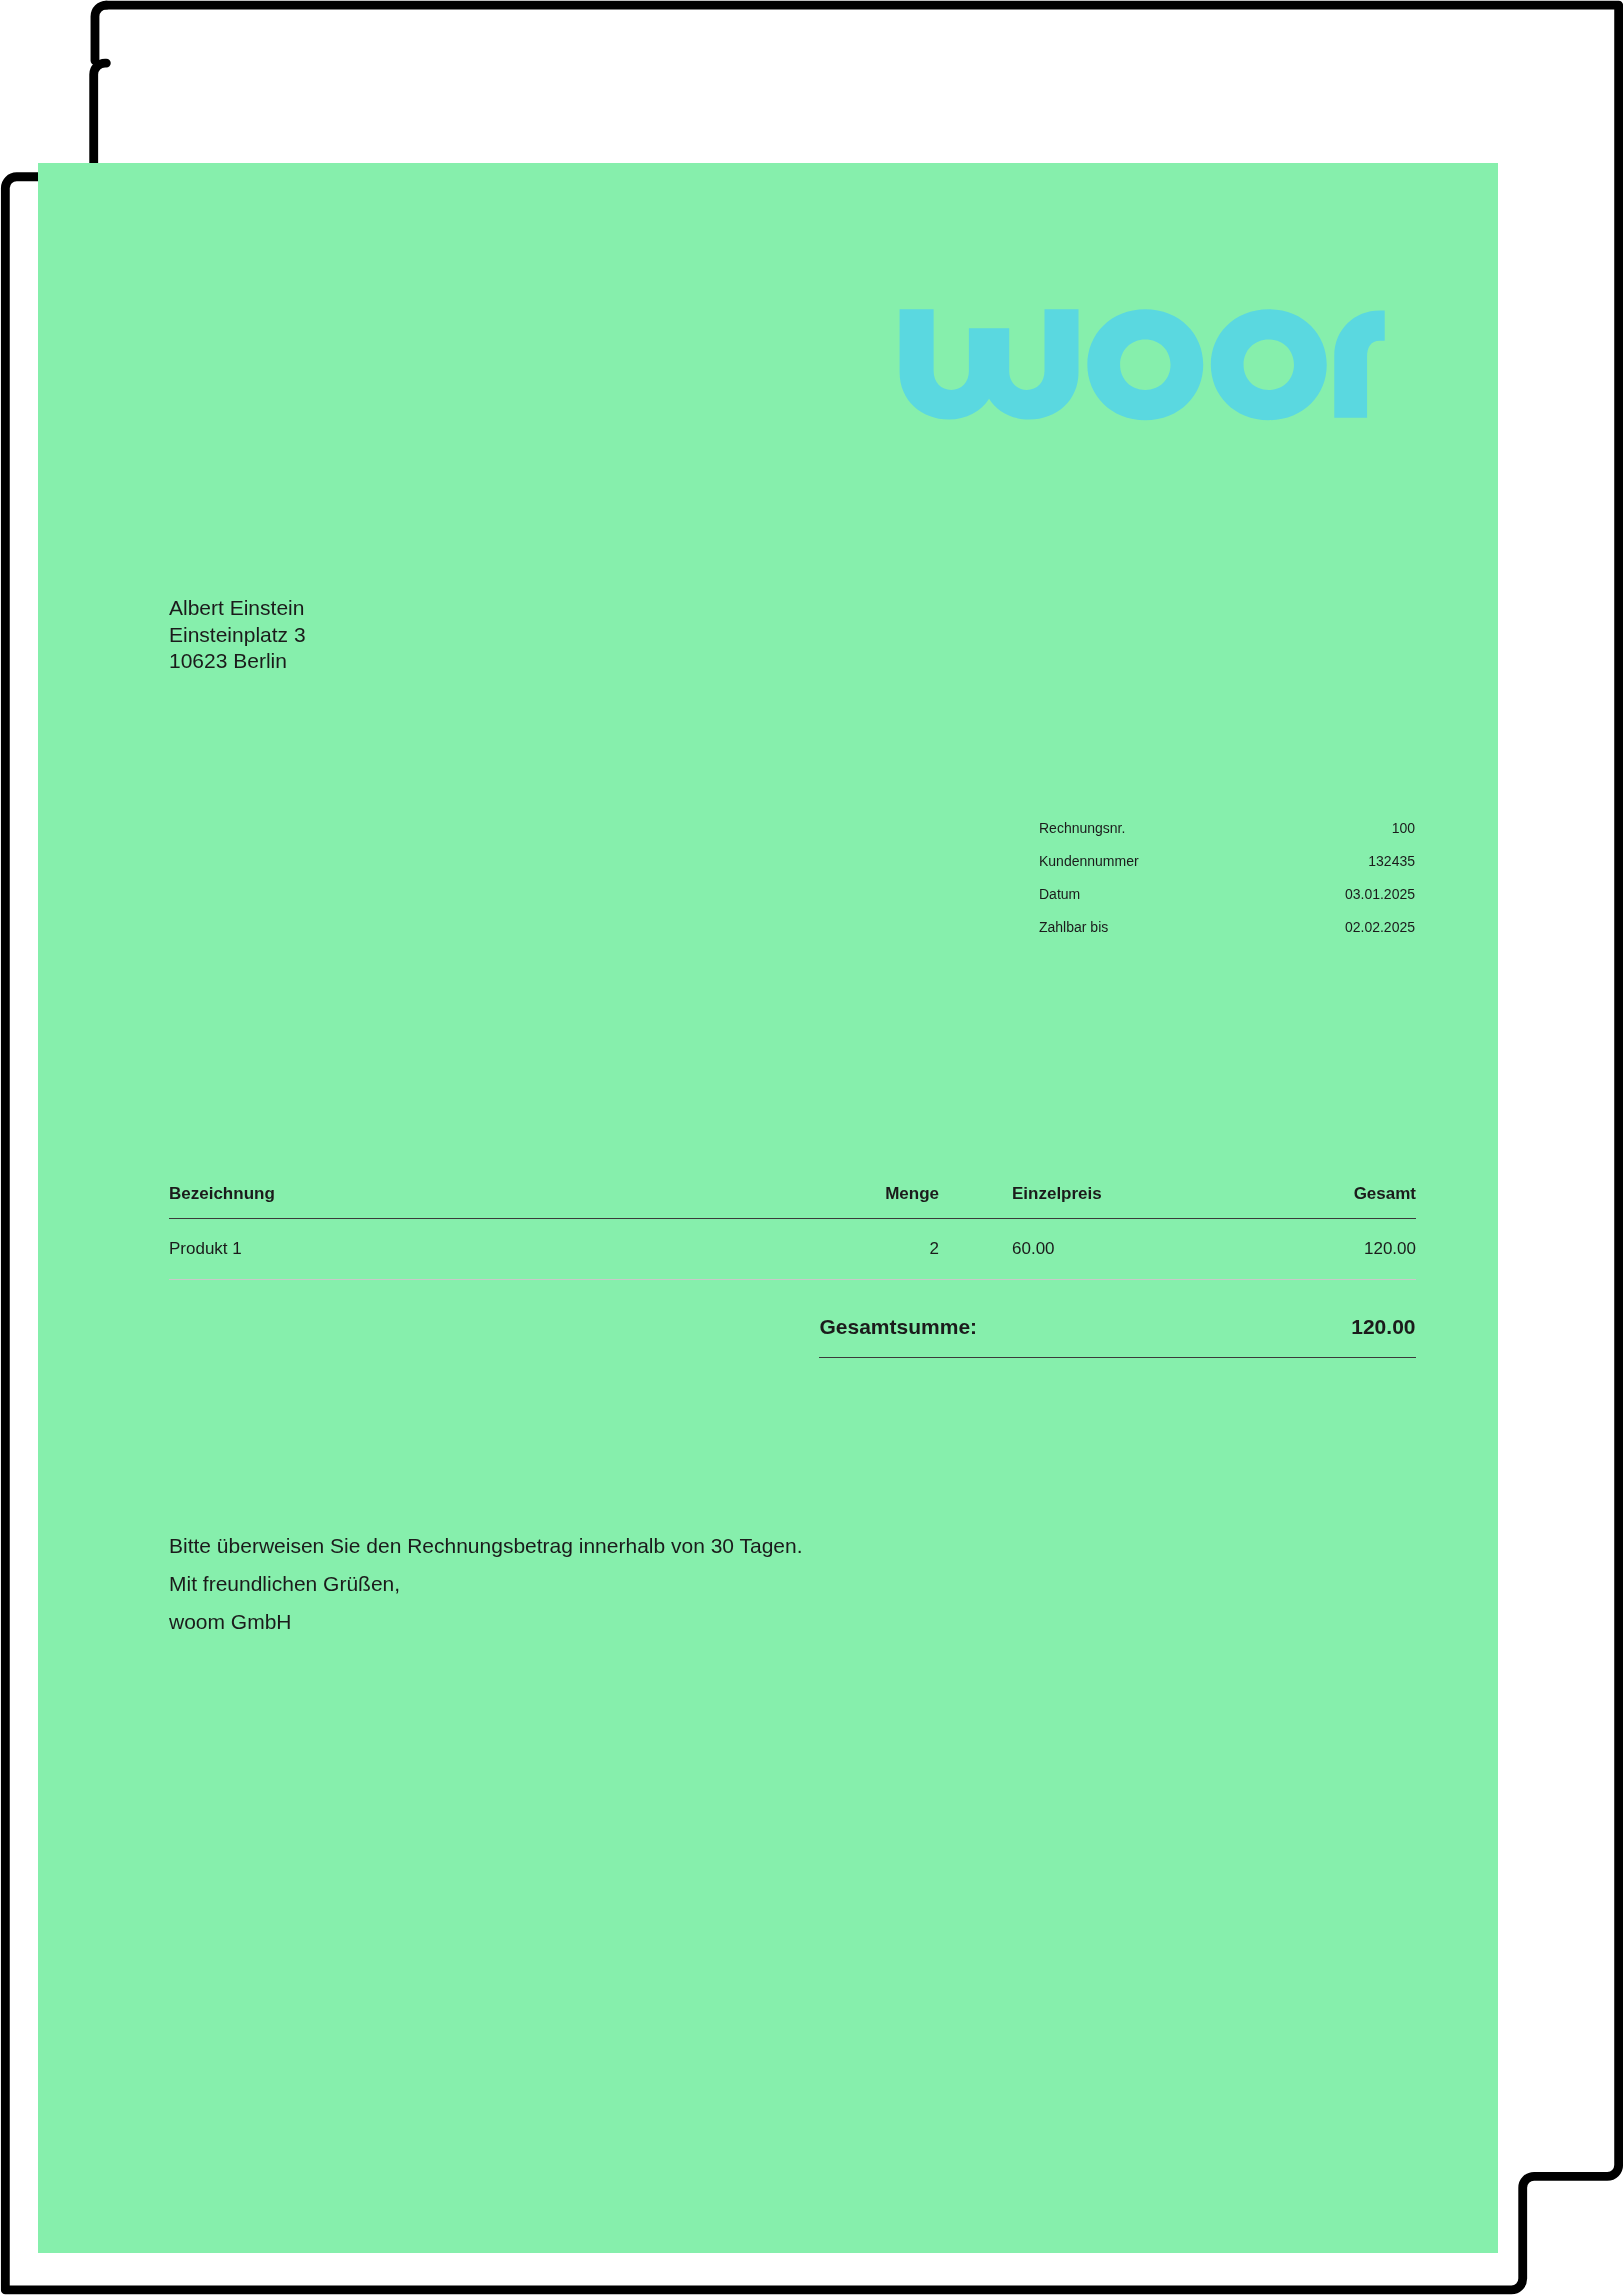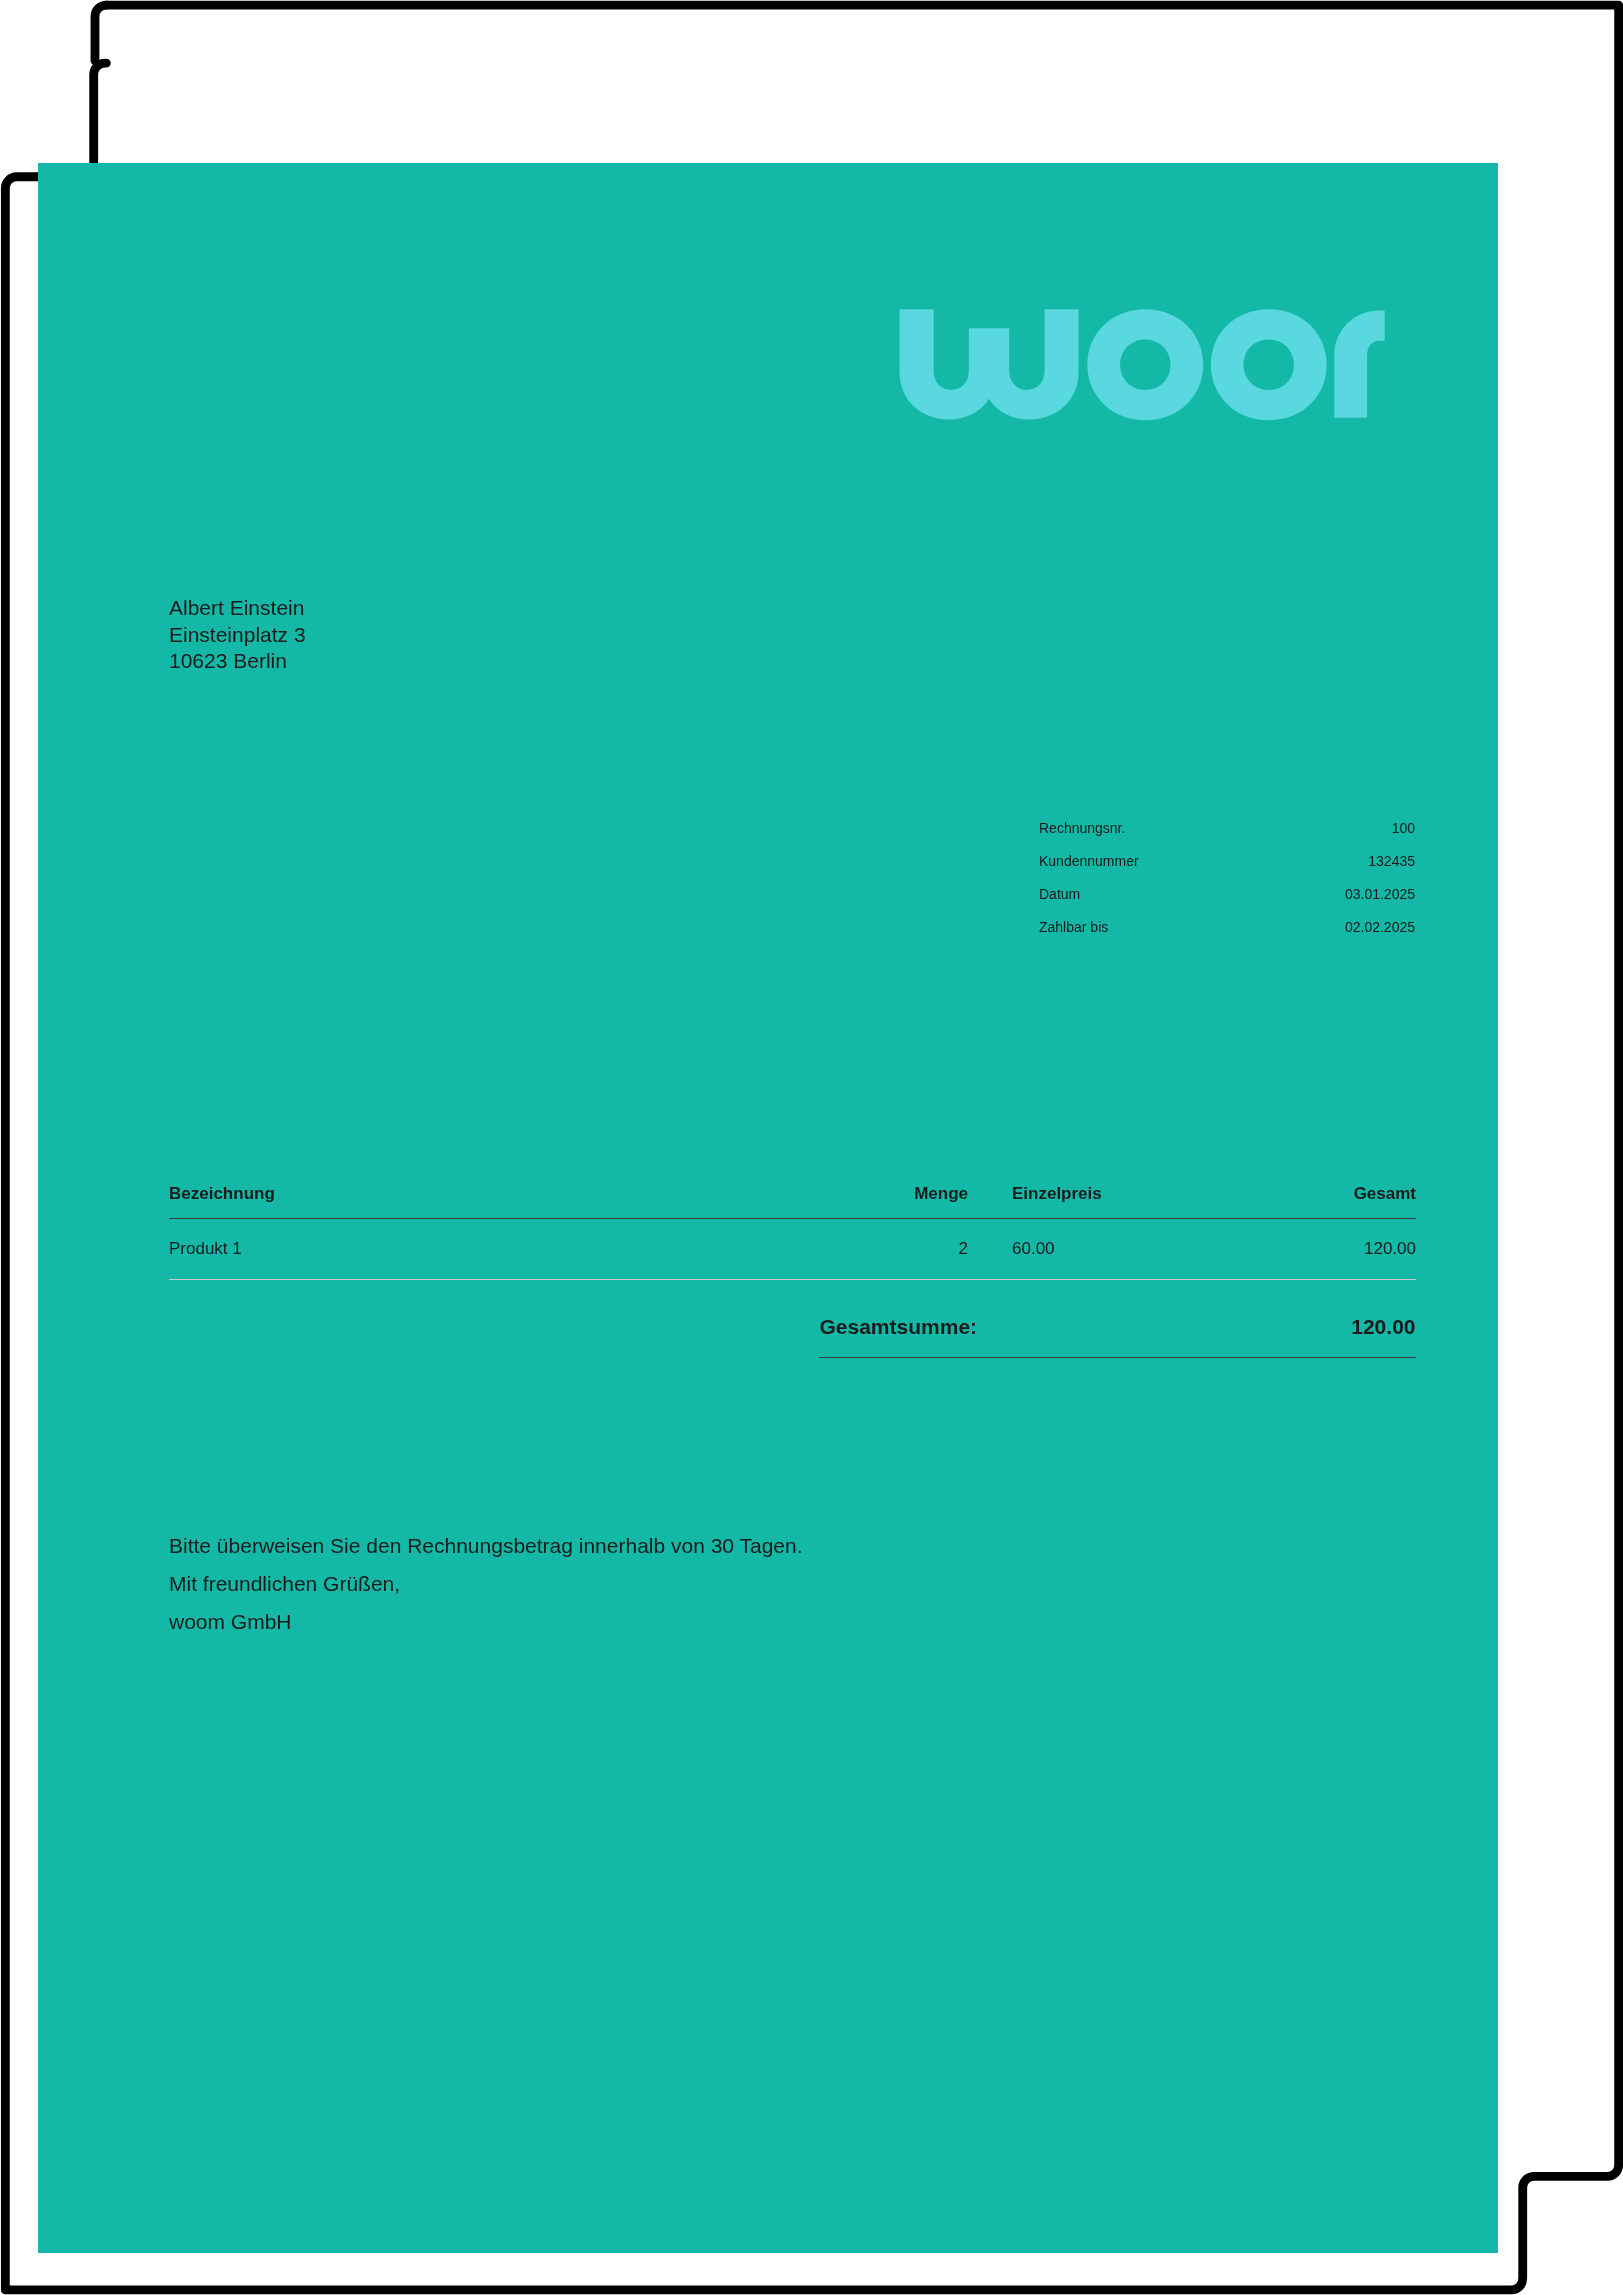--- a/index.html
+++ b/index.html
@@ -25,21 +25,21 @@
   }
   .frame svg { display: block; }
 
   
   .page {
     position: absolute;
     left: 38px;
     top: 163px;
     width: 1460px;
     height: 2090px;
-    background: #14b8a6;
+    background: #86efac;
   }
 
   
   .logo-wrap {
     position: absolute;
     left: 855px;
     top: 140px;
     width: 492px;
     height: 126px;
   }
@@ -88,21 +88,21 @@
   .t-head {
     height: 48px;
     font-weight: bold;
     border-bottom: 1.3px solid #3a3a3a;
   }
   .t-body {
     height: 60px;
     border-bottom: 1.3px solid #c9c9c9;
   }
   .c-desc  { width: 609px; text-align: left; }
-  .c-qty   { width: 234px; text-align: right; padding-right: 44px; box-sizing: border-box; }
+  .c-qty   { width: 234px; text-align: right; padding-right: 73px; box-sizing: border-box; }
   .c-price { width: 208px; text-align: left; }
   .c-total { width: 196px; text-align: right; }
 
   
   .totals {
     position: absolute;
     left: 781px;
     top: 1133px;
     width: 597px;
     font-size: 21px;

